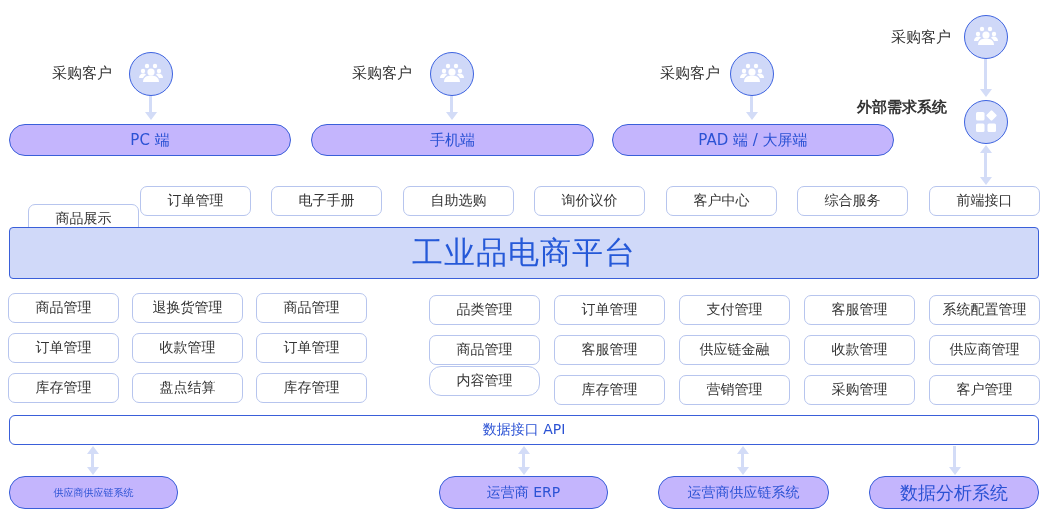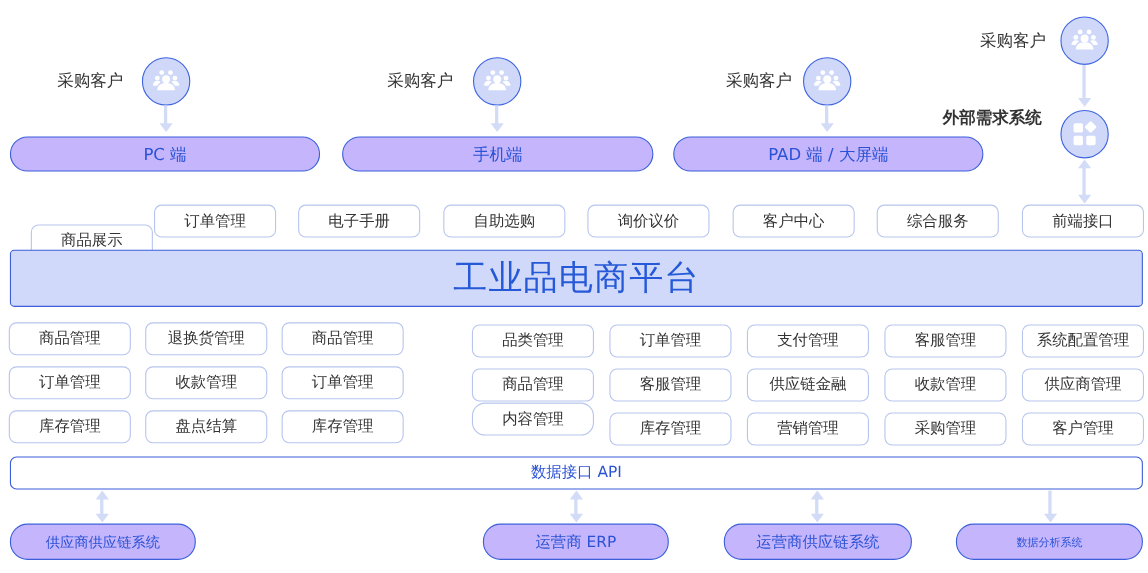--- a/index.html
+++ b/index.html
@@ -186,17 +186,17 @@
 
   <div class="arrow-up" style="left:737px;top:446px;"></div>
   <div class="vline" style="left:741px;top:453px;height:15px;"></div>
   <div class="arrow-down" style="left:737px;top:467px;"></div>
 
   <div class="vline" style="left:953px;top:446px;height:22px;"></div>
   <div class="arrow-down" style="left:949px;top:467px;"></div>
 </div>
 
 <div>
-  <div class="pill" style="left:9px;top:476px;width:169px;height:33px;font-size:13px;">供应商供应链系统</div>
+  <div class="pill" style="left:9px;top:476px;width:169px;height:33px;font-size:10px;">供应商供应链系统</div>
   <div class="pill" style="left:439px;top:476px;width:169px;height:33px;font-size:14px;">运营商 ERP</div>
   <div class="pill" style="left:658px;top:476px;width:171px;height:33px;font-size:14px;">运营商供应链系统</div>
-  <div class="pill" style="left:869px;top:476px;width:170px;height:33px;font-size:10px;">数据分析系统</div>
+  <div class="pill" style="left:869px;top:476px;width:170px;height:33px;font-size:18px;">数据分析系统</div>
 </div>
 
 </body></html>

